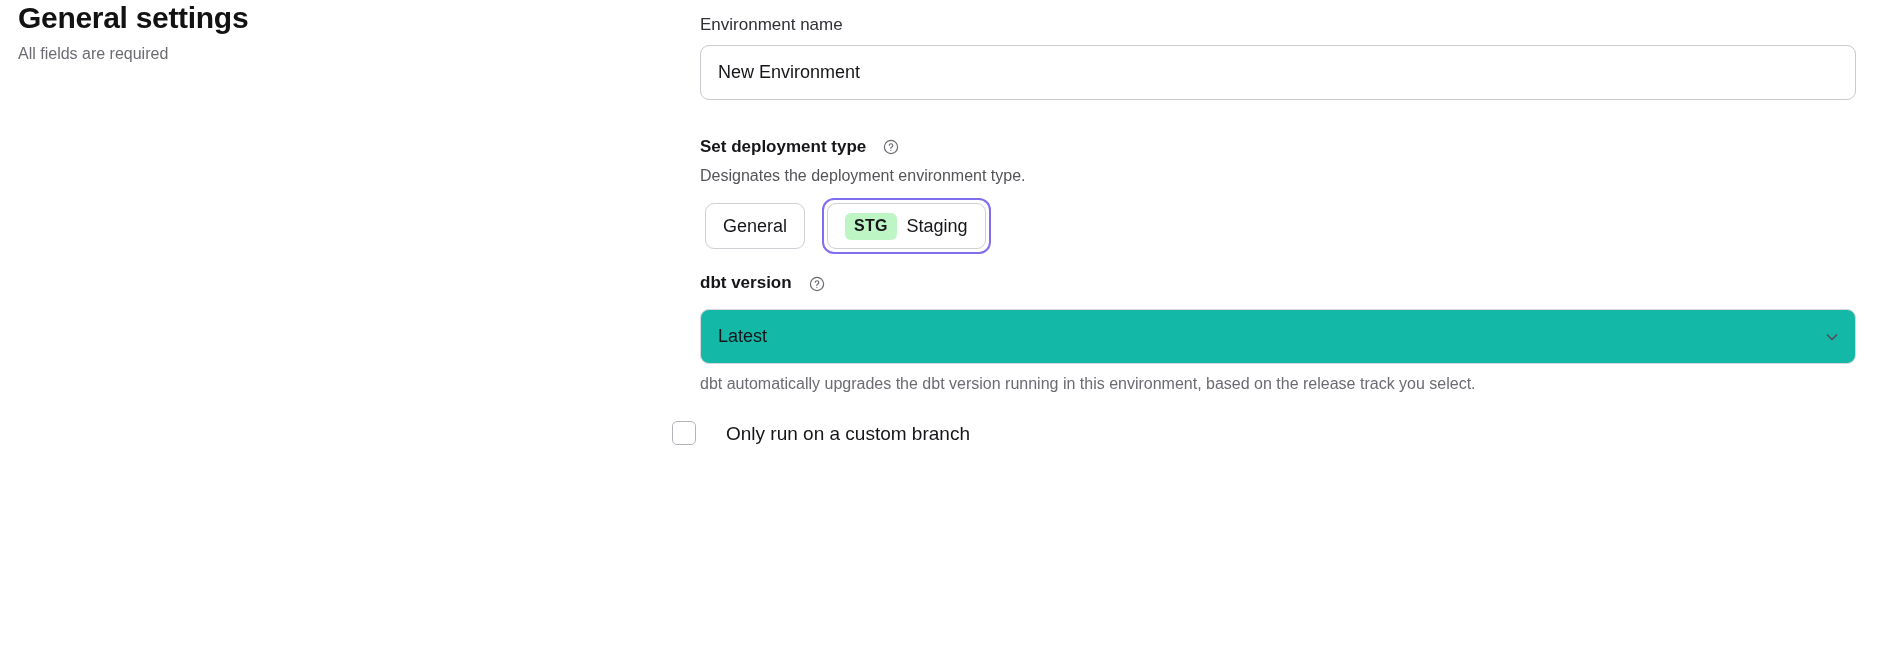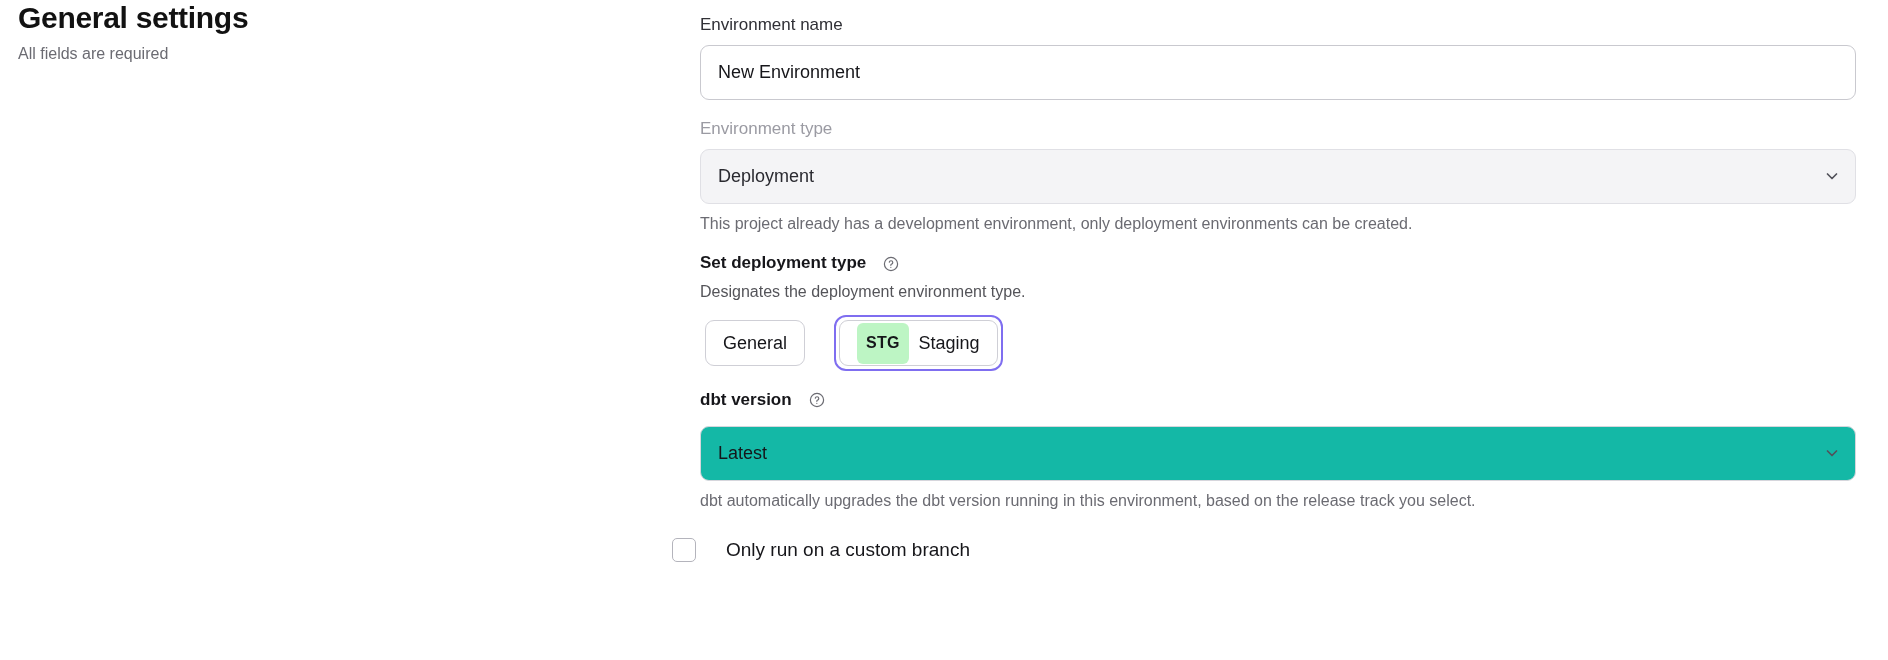--- a/index.html
+++ b/index.html
@@ -136,21 +136,21 @@
     color: #545459;
     line-height: 1.35;
     margin-top: 2px;
     margin-bottom: 12px;
   }
 
   
   .seg-group {
     display: flex;
     align-items: center;
-    gap: 24px;
+    gap: 12px;
   }
   .seg-focus {
     border-radius: 12px;
     padding: 3px;
     border: 2.5px solid transparent;
     display: inline-flex;
   }
   .seg-focus.selected {
     border-color: #7f6ef0;
   }
@@ -166,21 +166,21 @@
     font-size: 18px;
     color: #16161a;
     cursor: pointer;
     font-family: "Liberation Sans", sans-serif;
     white-space: nowrap;
   }
   .badge {
     display: inline-flex;
     align-items: center;
     justify-content: center;
-    height: 41px;
+    height: 27px;
     padding: 12px 9px;
     border-radius: 6px;
     font-size: 16px;
     font-weight: 700;
     letter-spacing: 0.2px;
     color: #16161a;
     text-align: center;
   }
   .badge.stg  { background: #bdf5c4; }
   .badge.prod { background: #d6e4fb; }
@@ -222,34 +222,20 @@
 
   <div class="form-col">
 
     <div class="field">
       <label class="field-label">Environment name</label>
       <input class="text-input" type="text" value="New Environment" style="">
     </div>
 
     <div class="spacer-18"></div>
 
-    <div class="field">
-      <label class="field-label disabled">Environment type</label>
-      <div class="select-wrap">
-        <div class="select-box disabled">
-          <span>Deployment</span>
-        </div>
-        <span class="chevron">
-          <svg viewBox="0 0 16 16" width="16" height="16" fill="none" stroke="currentColor" stroke-width="1.7" stroke-linecap="round" stroke-linejoin="round">
-              <path d="M3.5 6 L8 10.5 L12.5 6"></path>
-            </svg>
-        </span>
-      </div>
-      <div class="help-text">This project already has a development environment, only deployment environments can be created.</div>
-    </div>
 
     <div class="spacer-18"></div>
 
     <div class="field">
       <div class="field-label bold">
         <span>Set deployment type</span>
         <span class="help-icon">
           <svg viewBox="0 0 16 16" width="16" height="16" fill="none" stroke="currentColor" stroke-width="1.2">
             <circle cx="8" cy="8" r="6.6"></circle>
             <path d="M6.3 6.2a1.75 1.75 0 1 1 2.1 2 .95.95 0 0 0-.55.85v.3" stroke-linecap="round"></path>

